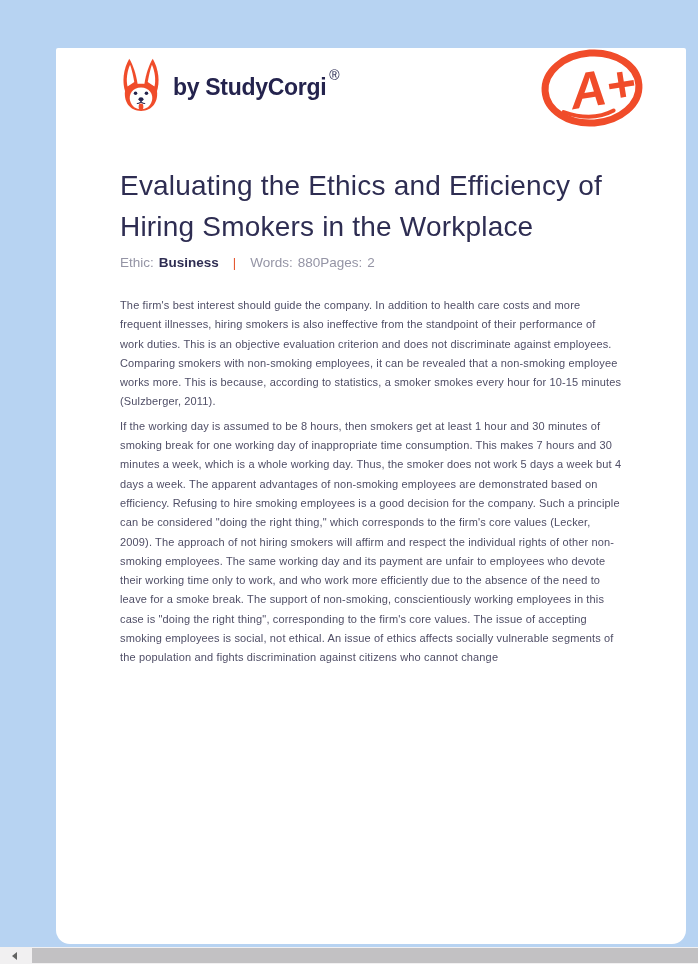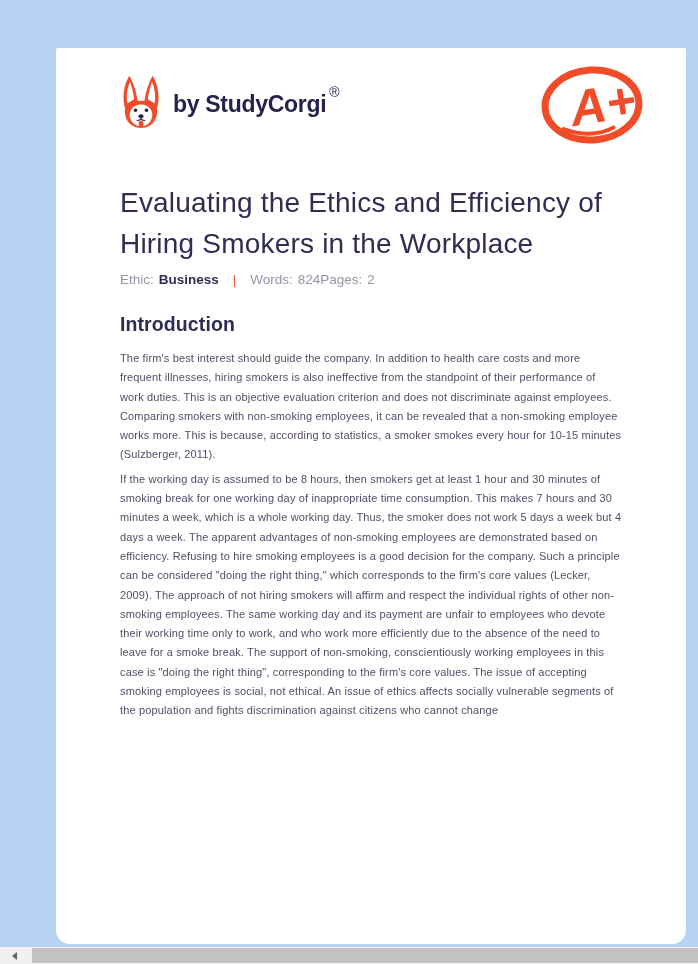--- a/index.html
+++ b/index.html
@@ -16,21 +16,21 @@
     --scrollbar-arrow:#636363;
   }
   *{margin:0;padding:0;box-sizing:border-box;}
   html,body{width:698px;height:964px;overflow:hidden;}
   body{font-family:"Liberation Sans",sans-serif;background:var(--page-background);}
   .page{position:relative;width:698px;height:964px;background:var(--page-background);overflow:hidden;}
   .card{
     position:absolute;left:56px;top:48px;width:630px;height:896px;
     background:var(--card-background);
     border-radius:2px 2px 14px 14px;
-    padding:17px 64px 0 64px;
+    padding:0 64px 0 64px;
     overflow:hidden;
   }
   
   .header{display:flex;justify-content:space-between;align-items:flex-start;height:72px;}
   .brand{display:flex;align-items:flex-start;margin-top:10px;cursor:pointer;}
   .corgi-wrap{width:42px;height:58px;flex:0 0 auto;}
   .brand-text{
     font-size:23px;font-weight:700;color:var(--brand-navy);
     letter-spacing:-0.3px;margin-left:11px;margin-top:18px;line-height:1;
   }
@@ -122,28 +122,27 @@
     </header>
 
     <h1 data-name="page-title">Evaluating the Ethics and Efficiency of Hiring Smokers in the Workplace</h1>
 
     <div class="meta" data-name="article-meta">
       <span class="lbl" data-name="topic-label">Ethic:</span>
       <a class="topic-link" data-name="topic-link">Business</a>
       <span class="sep" data-name="meta-separator">|</span>
       <span class="words-group">
         <span class="lbl" data-name="words-label">Words:</span>
-        <span class="lbl val" data-name="words-value">824</span>
+        <span class="lbl val" data-name="words-value">880</span>
       </span>
       <span class="lbl" data-name="pages-label">Pages:</span>
       <span class="lbl val" data-name="pages-value">2</span>
     </div>
 
     <div class="content" data-name="article-content">
-      <h2 data-name="section-heading-introduction">Introduction</h2>
       <p data-name="section-body">The firm's best interest should guide the company. In addition to health care costs and more frequent illnesses, hiring smokers is also ineffective from the standpoint of their performance of work duties. This is an objective evaluation criterion and does not discriminate against employees. Comparing smokers with non-smoking employees, it can be revealed that a non-smoking employee works more. This is because, according to statistics, a smoker smokes every hour for 10-15 minutes (Sulzberger, 2011).</p>
       <p data-name="section-body">If the working day is assumed to be 8 hours, then smokers get at least 1 hour and 30 minutes of smoking break for one working day of inappropriate time consumption. This makes 7 hours and 30 minutes a week, which is a whole working day. Thus, the smoker does not work 5 days a week but 4 days a week. The apparent advantages of non-smoking employees are demonstrated based on efficiency. Refusing to hire smoking employees is a good decision for the company. Such a principle can be considered "doing the right thing," which corresponds to the firm's core values (Lecker, 2009). The approach of not hiring smokers will affirm and respect the individual rights of other non-smoking employees. The same working day and its payment are unfair to employees who devote their working time only to work, and who work more efficiently due to the absence of the need to leave for a smoke break. The support of non-smoking, conscientiously working employees in this case is "doing the right thing", corresponding to the firm's core values. The issue of accepting smoking employees is social, not ethical. An issue of ethics affects socially vulnerable segments of the population and fights discrimination against citizens who cannot change</p>
     </div>
 
   </div>
 
   <div class="hscrollbar" data-name="horizontal-scrollbar">
     <div class="scroll-btn" data-name="scrollbar-left-button">
       <span class="tri-left" data-name="left-arrow-icon"></span>
     </div>

